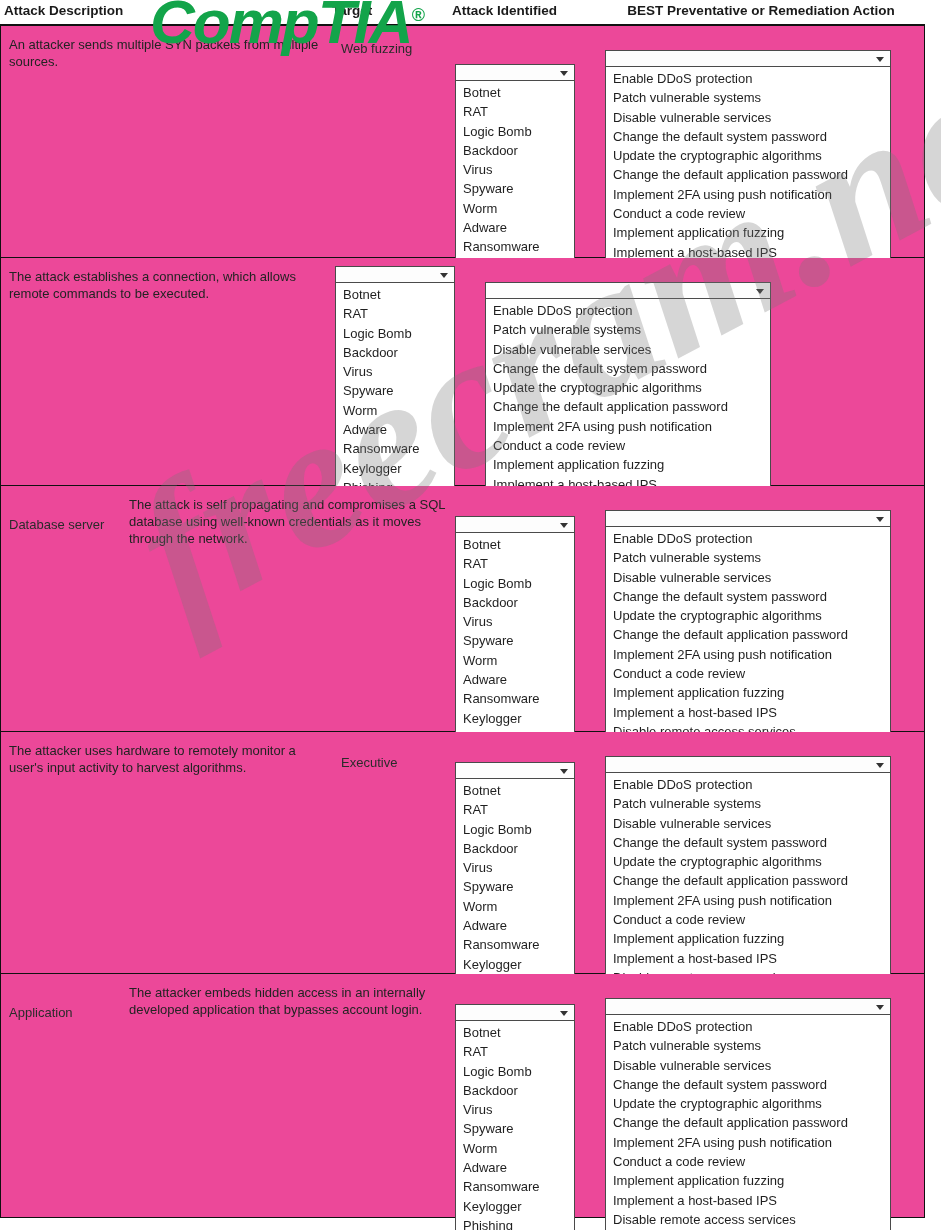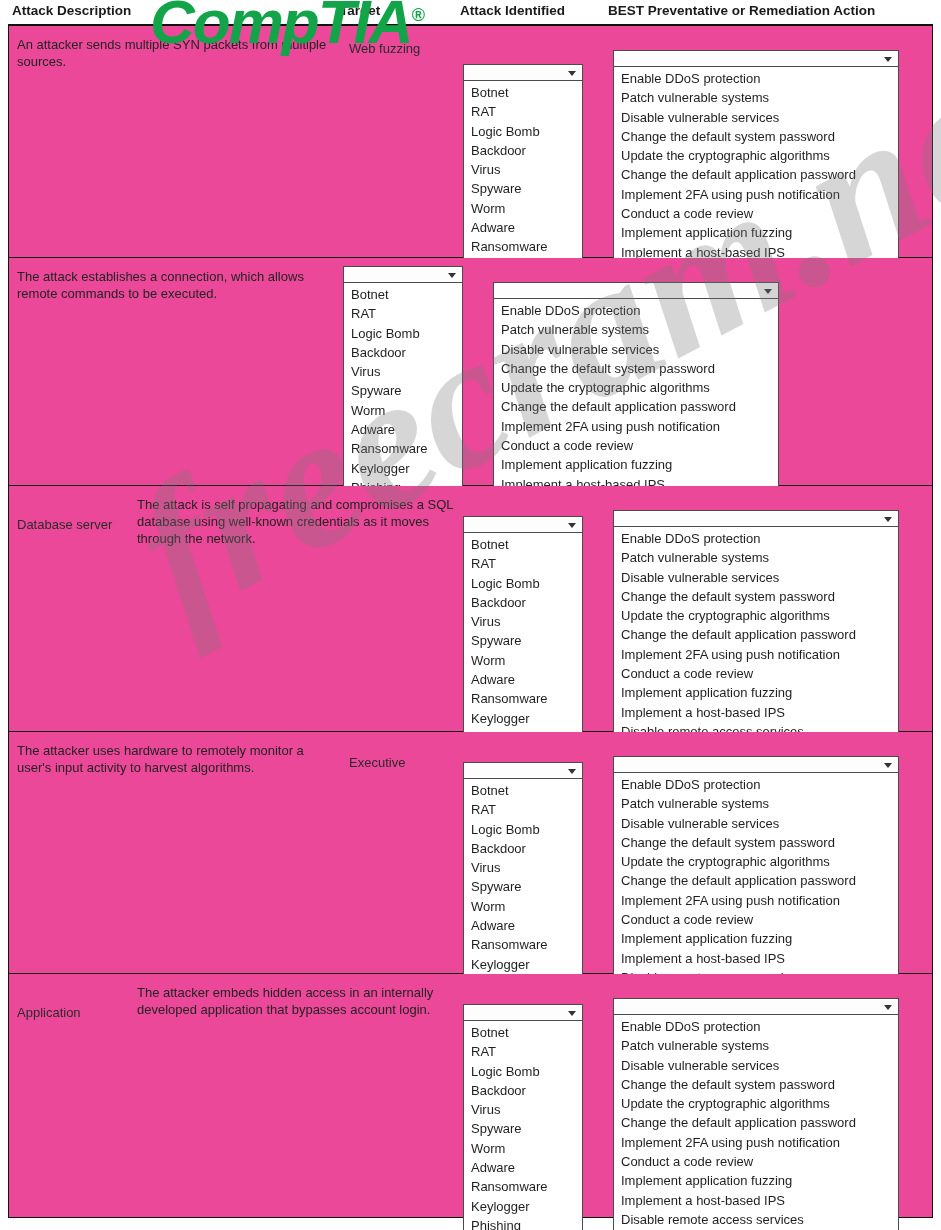--- a/index.html
+++ b/index.html
@@ -45,35 +45,35 @@
     font-style: italic;
     color: rgba(120,120,120,0.30);
     z-index: 35;
     pointer-events: none;
     white-space: nowrap;
   }
 
   
   .table-wrap {
     position: absolute;
-    left: 8px; top: 0;
+    left: 0; top: 0;
     width: 925px;
   }
   .header {
     display: flex;
     align-items: flex-start;
     font-weight: bold;
     font-size: 13.5px;
     padding: 3px 0 6px 0;
     border-bottom: 2px solid #111;
   }
   .col-desc   { width: 332px; padding-left: 4px; }
   .col-target { width: 120px; }
   .col-ident  { width: 148px; }
-  .col-action { width: 322px; }
+  .col-action { width: 322px; text-align: center; }
 
   
   .row {
     display: flex;
     border-bottom: 1.5px solid #111;
     border-left: 1.5px solid #111;
     border-right: 1.5px solid #111;
     position: relative;
     background: #ec4899;
   }

